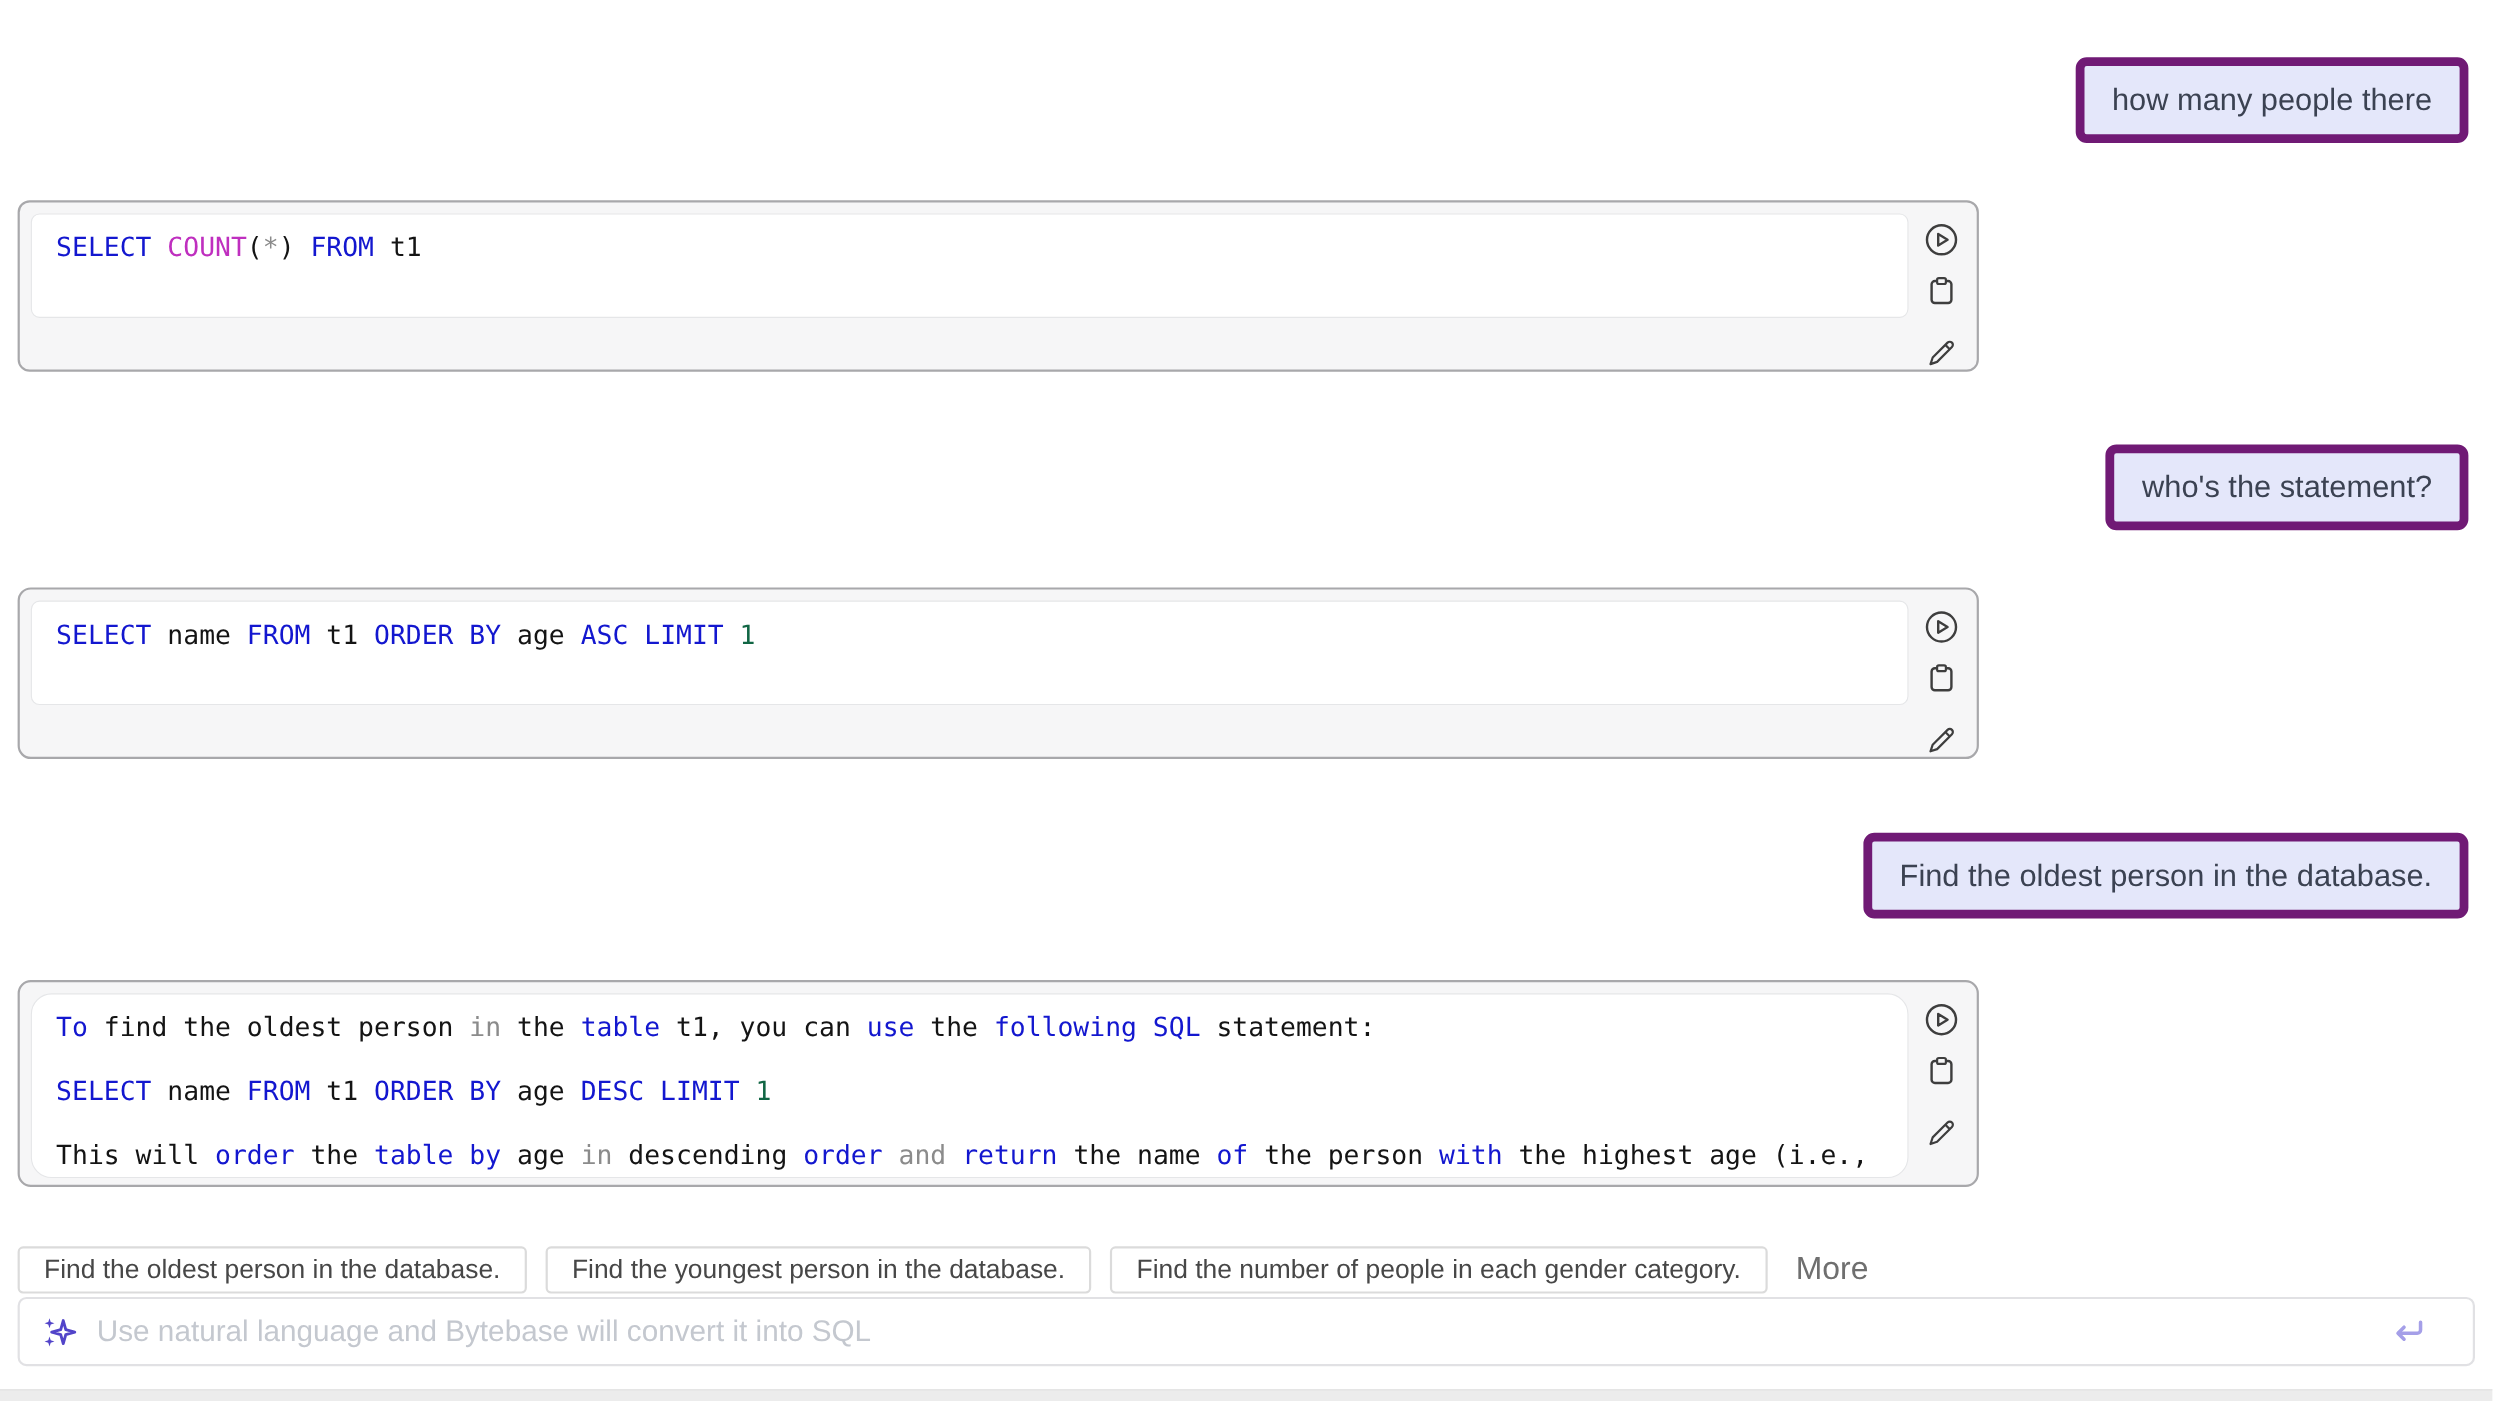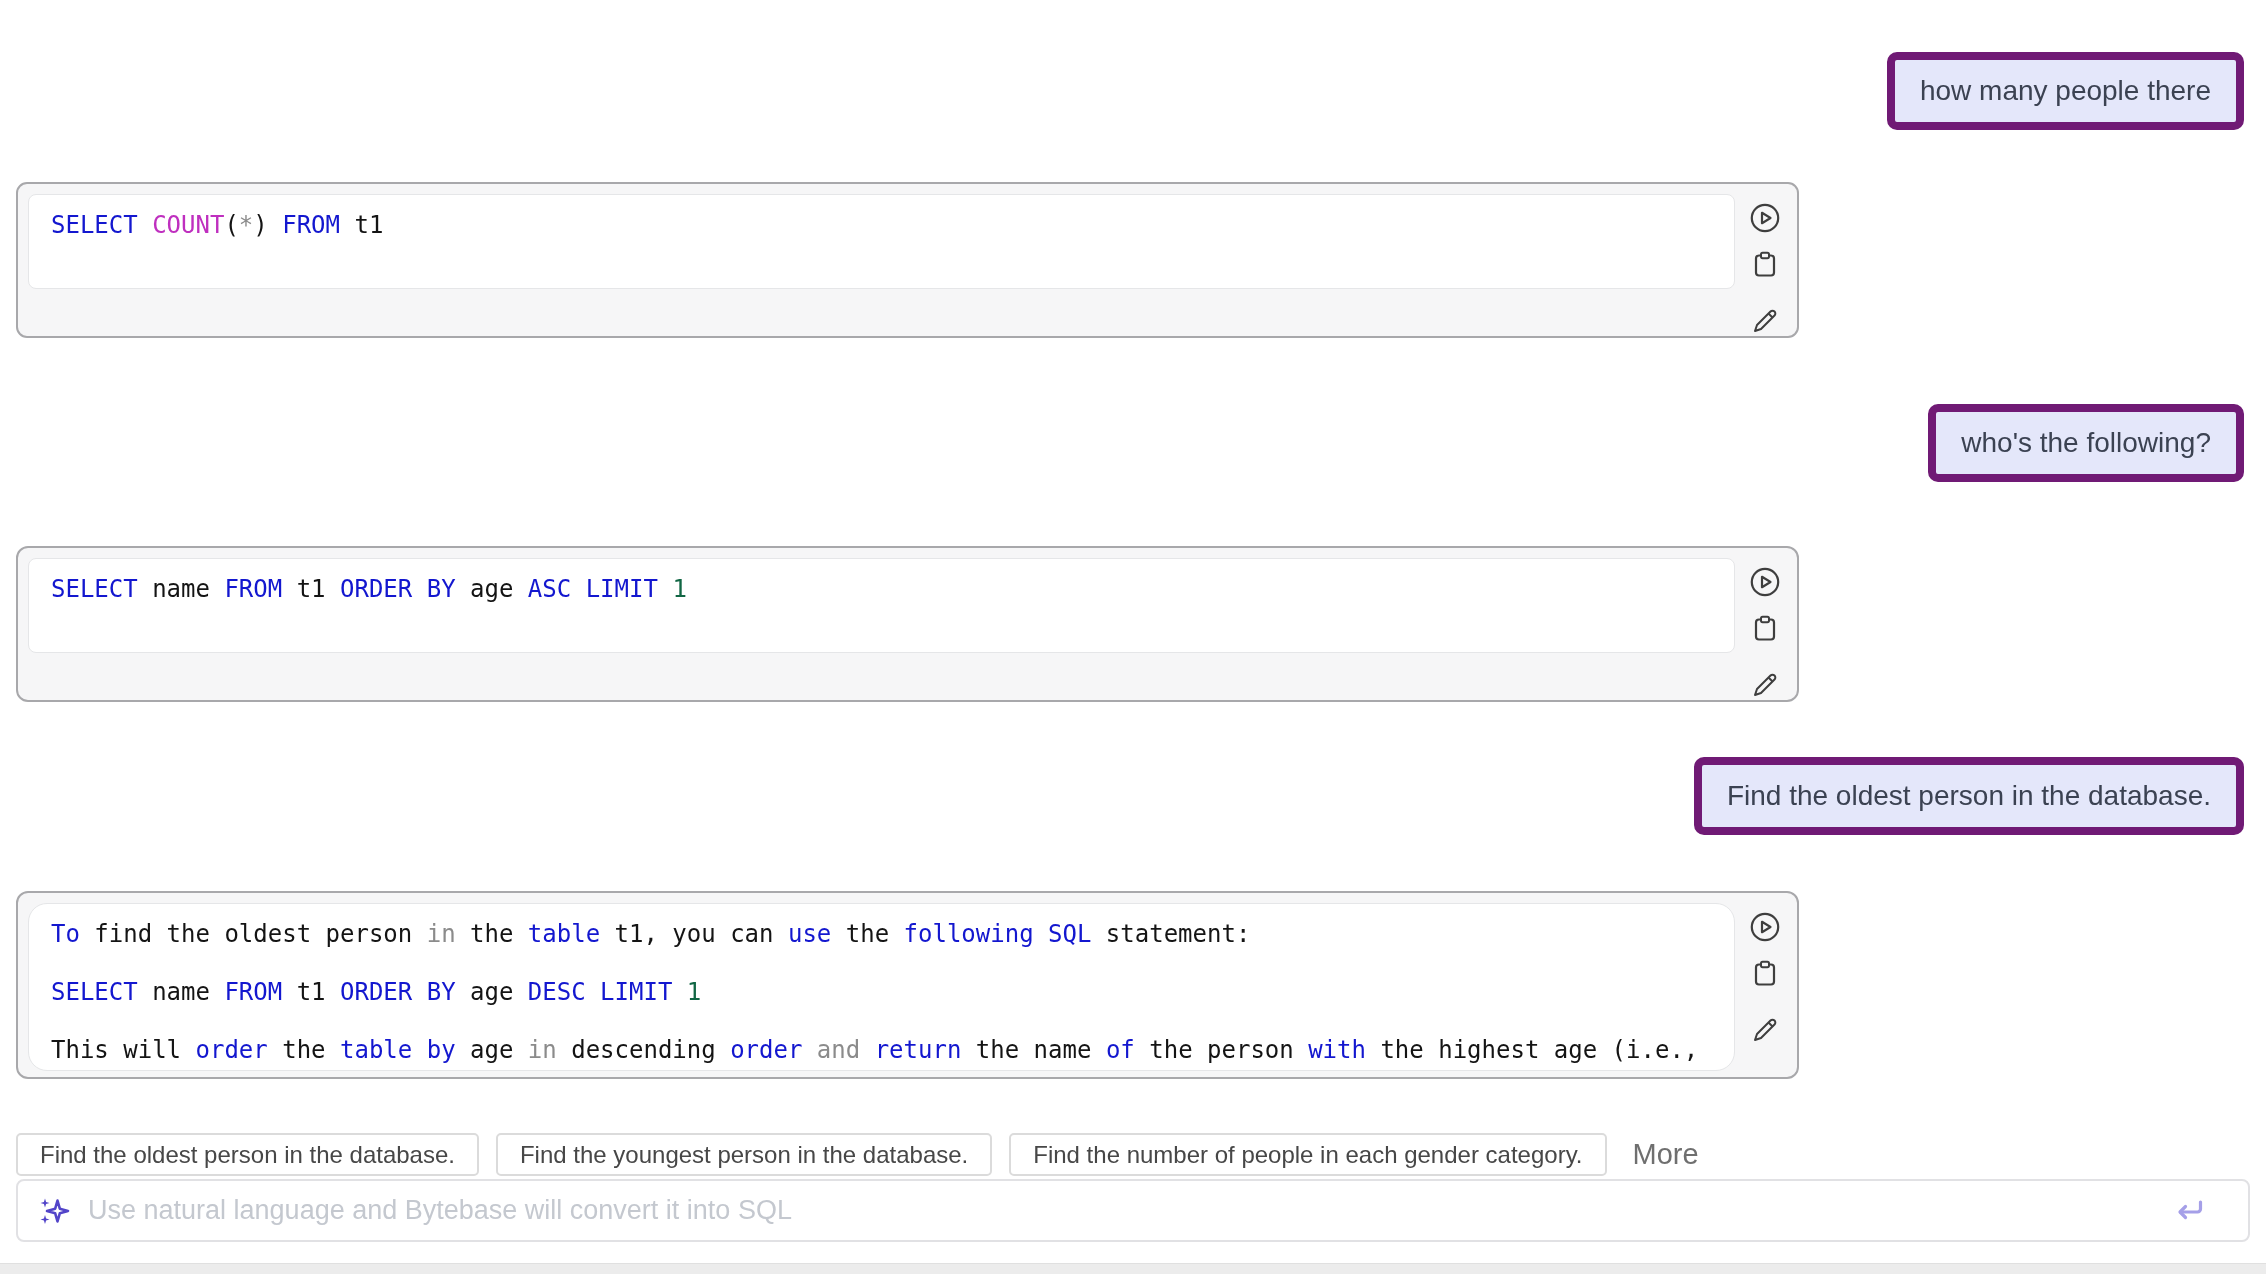--- a/index.html
+++ b/index.html
@@ -20,21 +20,21 @@
   #bubble-1 { top: 52px; }
   #bubble-2 { top: 404px; }
   #bubble-3 { top: 757px; }
 
   
   .card {
     position: absolute; left: 16px; width: 1783px;
     background: #f6f6f7; border: 2px solid #a8a8ab; border-radius: 12px;
   }
   #card-1 { top: 182px; height: 156px; border-radius: 11px; }
-  #card-2 { top: 546px; height: 156px; }
+  #card-2 { top: 534px; height: 156px; }
   #card-3 { top: 891px; height: 188px; }
 
   .card-code {
     position: absolute; left: 10px; top: 10px; right: 62px;
     background: #ffffff; border: 1px solid #e5e6e8; border-radius: 8px;
     padding: 13px 22px; overflow: hidden;
     font-family: "DejaVu Sans Mono", monospace; font-size: 24px; line-height: 34px;
   }
   #card-1 .card-code, #card-2 .card-code { height: 95px; }
   #card-3 .card-code { height: 168px; border-radius: 19px; }
@@ -121,21 +121,21 @@
     </button>
     <button class="icon-btn pencil">
       <svg width="32" height="32" viewBox="0 0 32 32">
         <path d="M6 26 L8 20 L21.5 6.5 a2.8 2.8 0 0 1 4 4 L12 24 L6 26 Z" fill="none" stroke="#3e3e3e" stroke-width="2" stroke-linejoin="round"></path>
         <path d="M19.5 8.5 l4 4" fill="none" stroke="#3e3e3e" stroke-width="2"></path>
       </svg>
     </button>
   </div>
 </div>
 
-<div class="bubble" id="bubble-2">who's the following?</div>
+<div class="bubble" id="bubble-2">who's the statement?</div>
 
 <div class="card" id="card-2">
   <div class="card-code">
     <div class="code-line"><span class="tk-kw">SELECT</span><span class="tk-plain"> name </span><span class="tk-kw">FROM</span><span class="tk-plain"> t1 </span><span class="tk-kw">ORDER</span><span class="tk-plain"> </span><span class="tk-kw">BY</span><span class="tk-plain"> age </span><span class="tk-kw">ASC</span><span class="tk-plain"> </span><span class="tk-kw">LIMIT</span><span class="tk-plain"> </span><span class="tk-num">1</span></div>
   </div>
   <div class="card-icons">
     <button class="icon-btn">
       <svg width="32" height="32" viewBox="0 0 32 32">
         <circle cx="16" cy="16" r="13.2" fill="none" stroke="#3e3e3e" stroke-width="2.2"></circle>
         <path d="M13 10.8 L21.5 16 L13 21.2 Z" fill="none" stroke="#3e3e3e" stroke-width="2.2" stroke-linejoin="round"></path>

